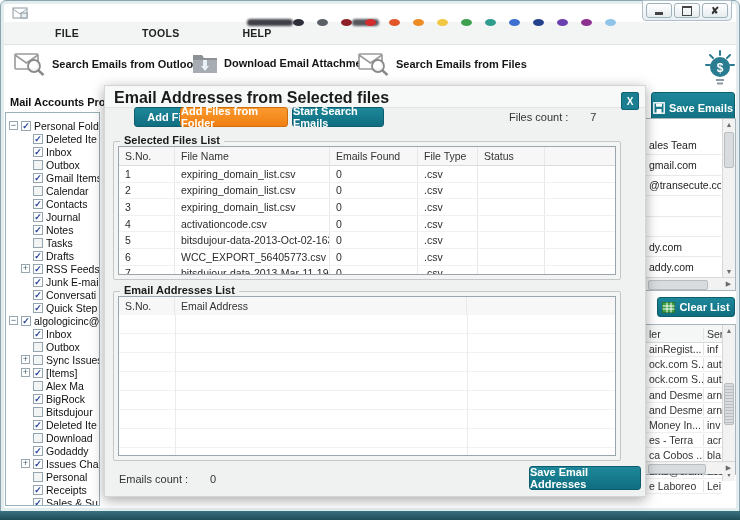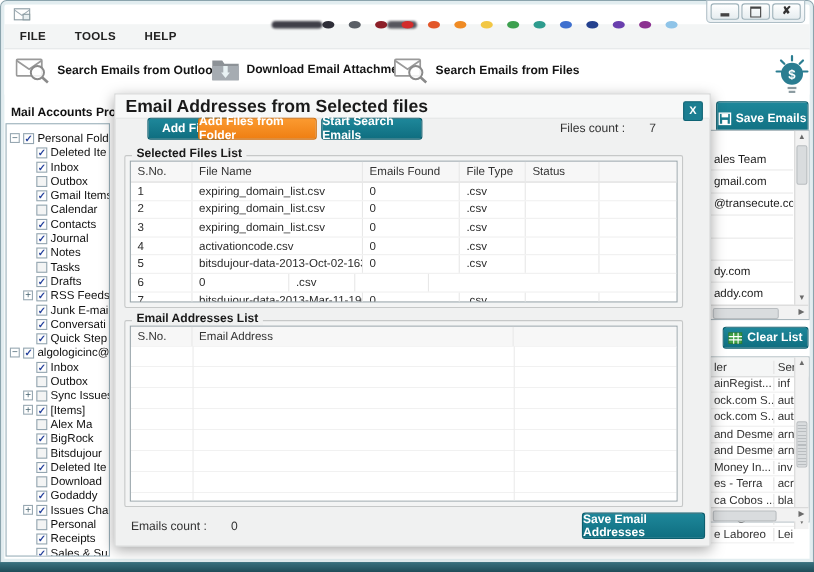--- a/index.html
+++ b/index.html
@@ -13,21 +13,21 @@
   .title-text{font-size:11px;font-weight:bold;color:#1a1a1a;white-space:nowrap;}
   .winbtns{position:absolute;right:8px;top:0;display:flex;gap:2px;border:1px solid #aebec6;
     border-radius:0 0 4px 4px;background:linear-gradient(#fdfeff,#e9eff2);padding:2px 3px;}
   .winbtn{width:24px;height:13px;border:1px solid #9fb2ba;border-radius:3px;
     background:linear-gradient(#ffffff,#e6edf0);display:flex;align-items:center;justify-content:center;}
   .glyph-min{width:8px;height:3px;background:#444;margin-top:6px;}
   .glyph-max{width:8px;height:7px;border:1px solid #444;border-top:2px solid #444;}
   .glyph-close{font-size:10px;font-weight:bold;color:#333;line-height:10px;}
   .menubar{position:absolute;left:4px;top:22px;width:732px;height:23px;background:#f3f5f5;
     border-bottom:1px solid #e0e3e4;display:flex;align-items:center;gap:26px;padding-left:14px;box-sizing:border-box;}
-  .menu-item{font-size:10.5px;font-weight:bold;color:#222;letter-spacing:.3px;}
+  .menu-item{font-size:10.5px;font-weight:bold;color:#222;letter-spacing:.3px;margin-left:37px;}
   
   .dots{position:absolute;left:293px;top:19px;height:7px;display:flex;gap:13px;z-index:5;}
   .dot{width:11px;height:7px;border-radius:50%;flex:none;filter:blur(.4px);}
   .blob{position:absolute;border-radius:4px;filter:blur(1px);z-index:5;}
   .blob1{left:247px;top:19px;width:46px;height:7px;background:#30303a;opacity:.92;}
   .blob2{left:352px;top:19px;width:27px;height:7px;background:#3a3a44;opacity:.85;}
   
   .toolbar{position:absolute;left:4px;top:45px;width:732px;height:41px;background:#fff;}
   .tb-item{position:absolute;top:6px;display:flex;align-items:center;gap:6px;}
   .tb1{left:10px;} .tb2{left:188px;} .tb3{left:354px;}
@@ -562,20 +562,21 @@
               <span class="t-cell fc1">5</span>
               <span class="t-cell fc2">bitsdujour-data-2013-Oct-02-1631...</span>
               <span class="t-cell fc3">0</span>
               <span class="t-cell fc4">.csv</span>
               <span class="t-cell fc5"></span>
               <span class="t-cell fc6"></span>
             </div>
 
             <div class="frow">
               <span class="t-cell fc1">6</span>
+              <span class="t-cell fc2">WCC_EXPORT_56405773.csv</span>
               <span class="t-cell fc3">0</span>
               <span class="t-cell fc4">.csv</span>
               <span class="t-cell fc5"></span>
               <span class="t-cell fc6"></span>
             </div>
 
             <div class="frow">
               <span class="t-cell fc1">7</span>
               <span class="t-cell fc2">bitsdujour-data-2013-Mar-11-190...</span>
               <span class="t-cell fc3">0</span>

